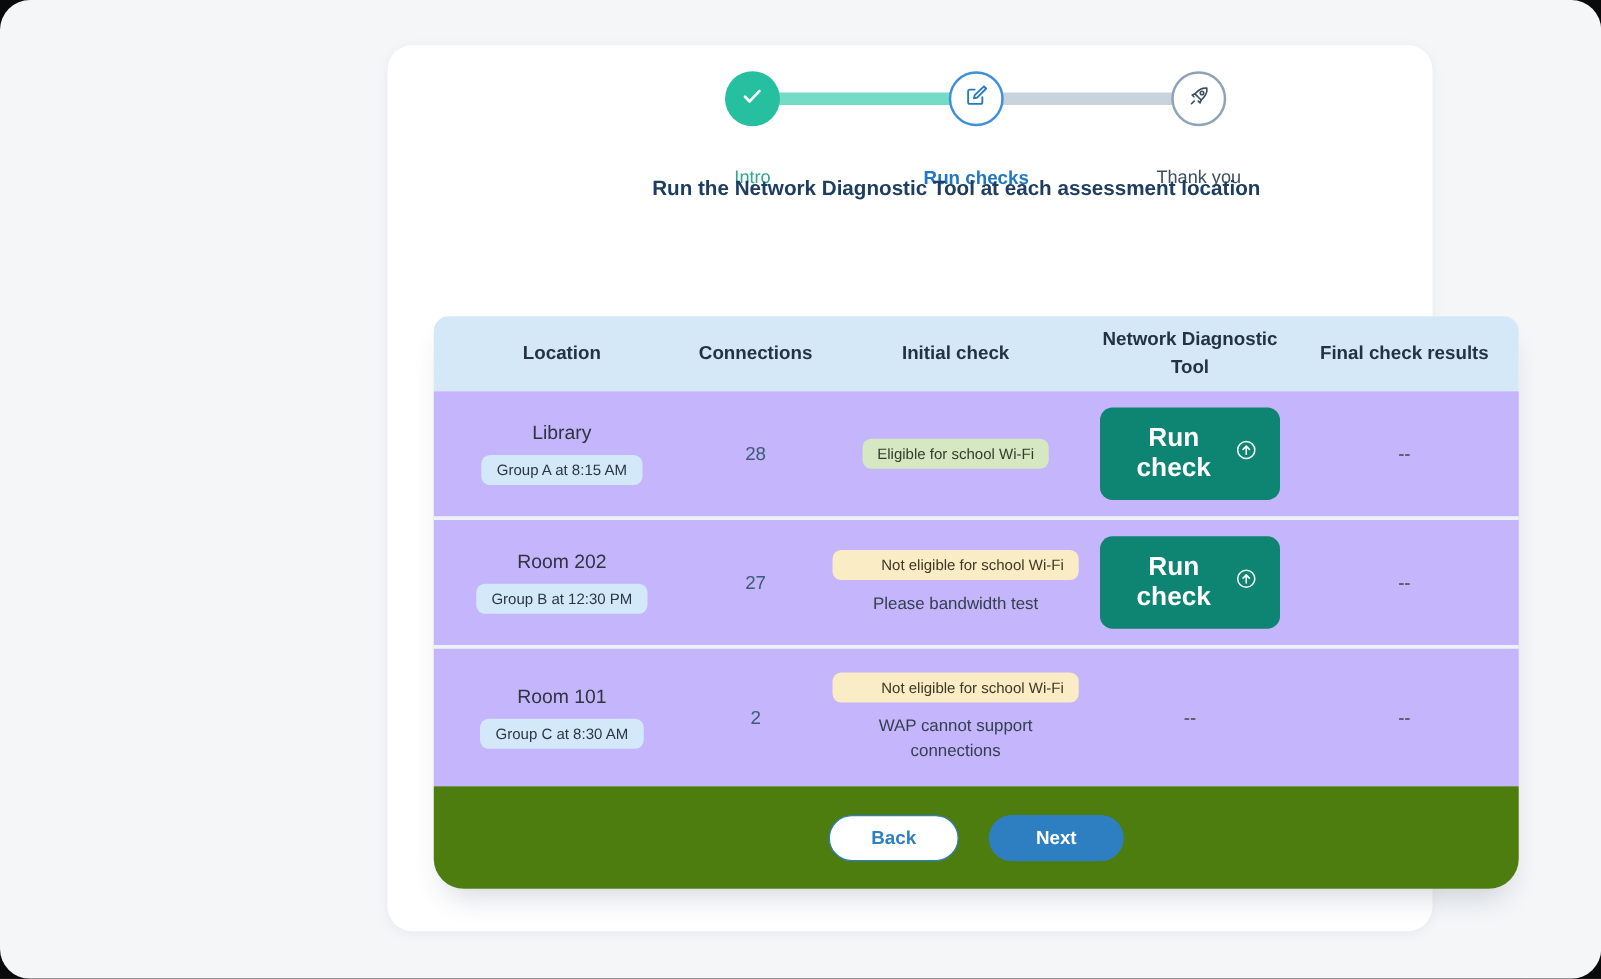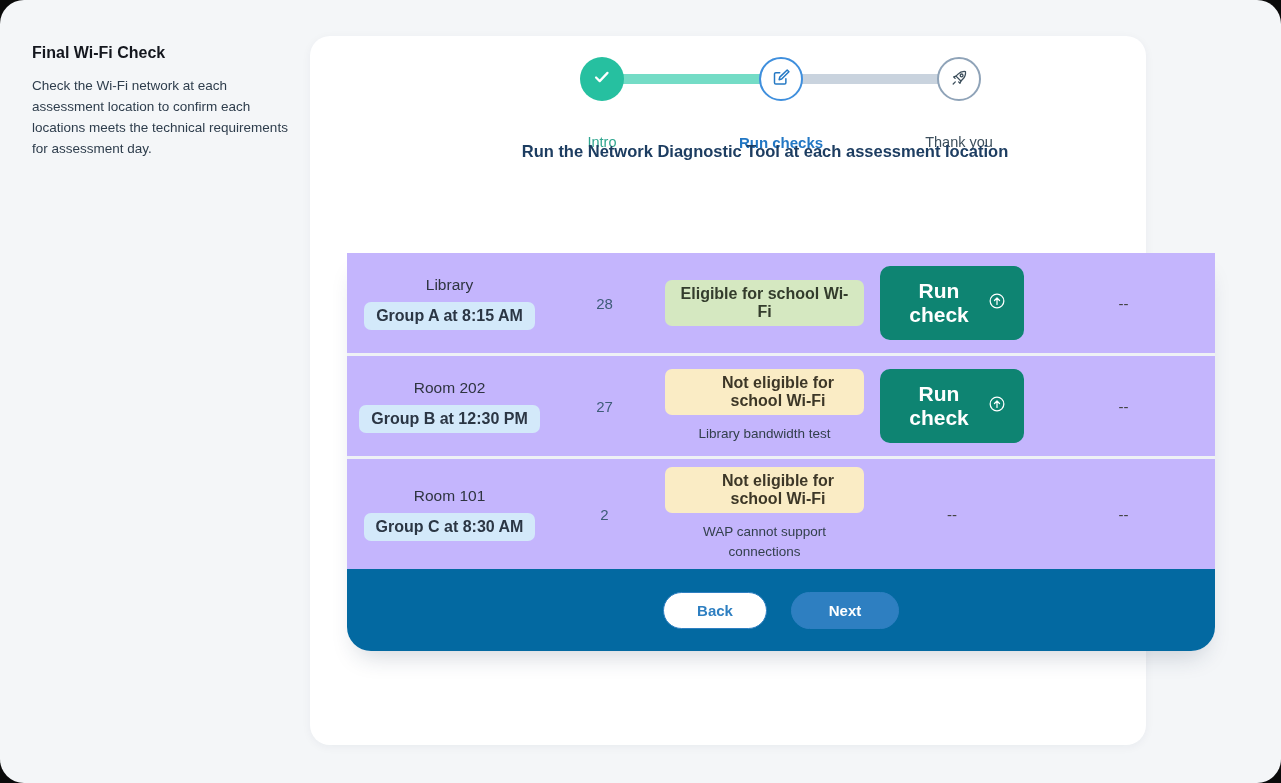--- a/index.html
+++ b/index.html
@@ -34,44 +34,40 @@
 
   
   .table{position:absolute;left:37px;top:217px;width:868px;border-radius:12px 12px 24px 24px;box-shadow:0 14px 24px -10px rgba(30,50,80,.22);background:#fff;}
   .thead{display:flex;align-items:center;height:60px;background:#d4e8f8;border-radius:12px 12px 0 0;}
   .thead .cell{font-size:15px;font-weight:700;color:#243341;line-height:1.45;}
   .trow{display:flex;align-items:center;min-height:98px;background:#c4b5fd;padding:1px 0;}
   .trow + .trow{border-top:3px solid #eef1f5;}
   .cell{box-sizing:border-box;display:flex;flex-direction:column;align-items:center;justify-content:center;text-align:center;padding:4px 8px;}
   .c1{width:205px;} .c2{width:105px;} .c3{width:215px;} .c4{width:160px;} .c5{width:183px;}
   .loc-name{font-size:15.5px;color:#2e3440;margin-bottom:8px;}
-  .pill{display:inline-block;border-radius:7px;padding:5px 12px;font-size:16px;color:#2b3644;font-weight:bold;}
+  .pill{display:inline-block;border-radius:7px;padding:5px 12px;font-size:12px;color:#2b3644;}
   .pill-blue{background:#d3e9fa;}
   .pill-green{background:#d5e8c1;color:#333c2c;}
   .pill-yellow{background:#faecc5;color:#3d3727;padding-left:39px;}
   .conn-num{font-size:15px;color:#3e5c78;}
   .status-detail{margin-top:9px;font-size:13.5px;color:#33404d;line-height:1.45;max-width:180px;}
   .dash{font-size:15px;color:#444;}
   .run-btn{display:inline-flex;align-items:center;gap:8px;background:#0e8472;color:#fff;border:none;border-radius:10px;padding:13px 18px;font-family:"Liberation Sans",sans-serif;font-size:21px;font-weight:700;cursor:pointer;}
 
   
-  .tfoot{display:flex;align-items:center;justify-content:center;gap:24px;height:82px;background:#0369a1;border-radius:0 0 24px 24px;}
+  .tfoot{display:flex;align-items:center;justify-content:center;gap:24px;height:82px;background:#4d7c0f;border-radius:0 0 24px 24px;}
   .btn{height:37px;border-radius:20px;font-family:"Liberation Sans",sans-serif;font-size:15px;font-weight:700;cursor:pointer;}
   .btn-back{width:104px;background:#ffffff;border:1.5px solid #2e7fc1;color:#2e7fc1;}
   .btn-next{width:108px;background:#2e7fc1;border:1.5px solid #2e7fc1;color:#ffffff;}
 </style>
 </head>
 <body>
 
 <div class="app">
 
-  <div class="sidebar">
-    <h1>Final Wi-Fi Check</h1>
-    <p>Check the Wi-Fi network at each assessment location to confirm each locations meets the technical requirements for assessment day.</p>
-  </div>
 
   <div class="card">
 
     <div class="stepper">
       <div class="bar done"></div>
       <div class="bar todo"></div>
 
       <div class="step-circle done cc1">
         <span>
           <svg viewBox="0 0 24 24" width="22" height="22">
@@ -100,20 +96,27 @@
       </div>
 
       <div class="step-label done">Intro</div>
       <div class="step-label active">Run checks</div>
       <div class="step-label upcoming">Thank you</div>
     </div>
 
     <div class="heading">Run the Network Diagnostic Tool at each assessment location</div>
 
     <div class="table">
+      <div class="thead">
+        <div class="cell c1">Location</div>
+        <div class="cell c2">Connections</div>
+        <div class="cell c3">Initial check</div>
+        <div class="cell c4">Network Diagnostic Tool</div>
+        <div class="cell c5">Final check results</div>
+      </div>
 
       <div class="trow">
         <div class="cell c1">
           <div class="loc-name">Library</div>
           <span class="pill pill-blue">Group A at 8:15 AM</span>
         </div>
         <div class="cell c2">
             <span class="conn-num">28</span>
           </div>
         <div class="cell c3">
@@ -138,21 +141,21 @@
       <div class="trow">
         <div class="cell c1">
           <div class="loc-name">Room 202</div>
           <span class="pill pill-blue">Group B at 12:30 PM</span>
         </div>
         <div class="cell c2">
             <span class="conn-num">27</span>
           </div>
         <div class="cell c3">
           <span class="pill pill-yellow">Not eligible for school Wi-Fi</span>
-          <div class="status-detail">Library bandwidth test</div>
+          <div class="status-detail">Please bandwidth test</div>
         </div>
         <div class="cell c4">
           <button class="run-btn">
             <span>Run check</span>
             <span>
               <svg viewBox="0 0 20 20" width="18" height="18" fill="none" stroke="#fff" stroke-width="1.4">
                   <circle cx="10" cy="10" r="7.6"></circle>
                   <path d="M10 13.8V6.8M7.2 9.4L10 6.6l2.8 2.8" stroke-linecap="round" stroke-linejoin="round"></path>
                 </svg>
             </span>

